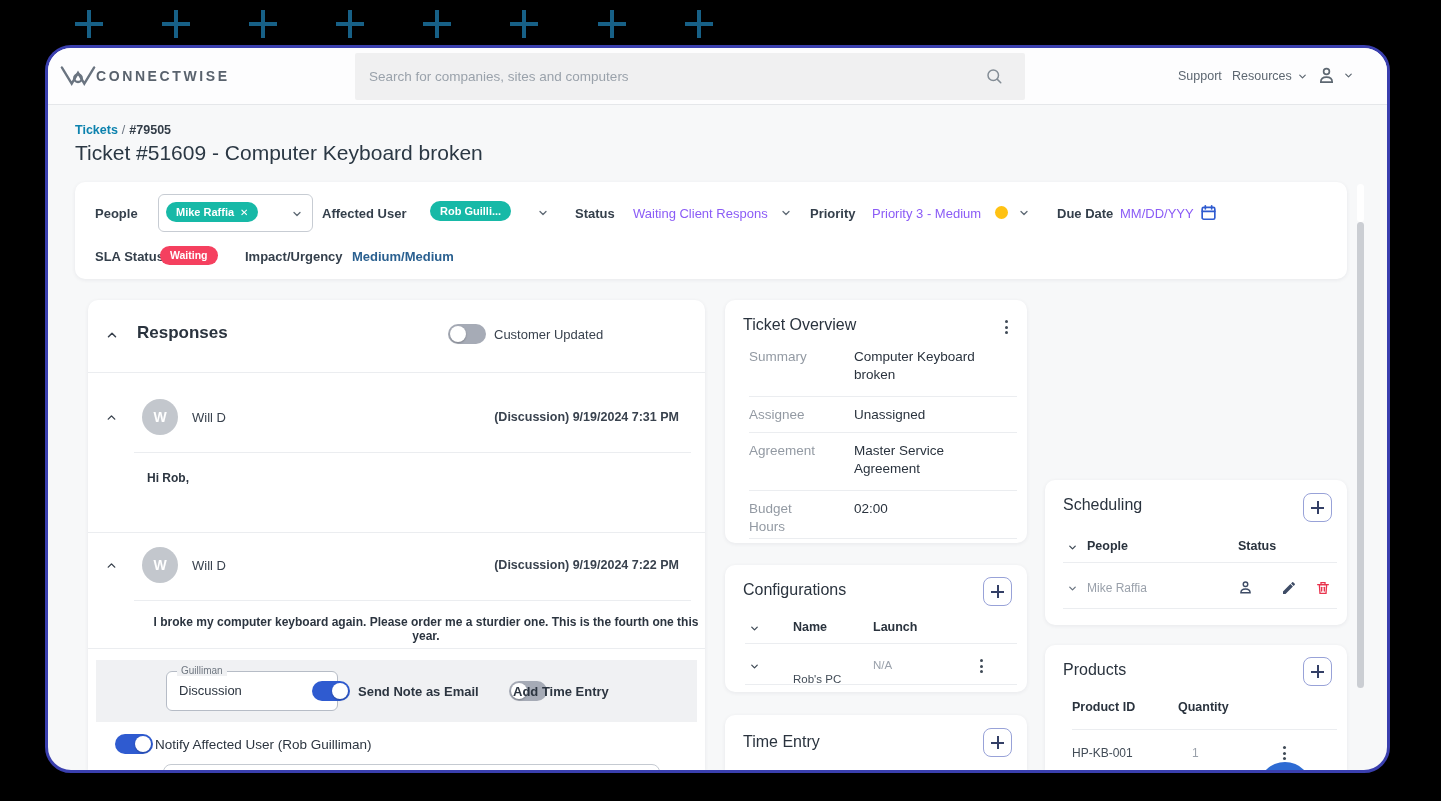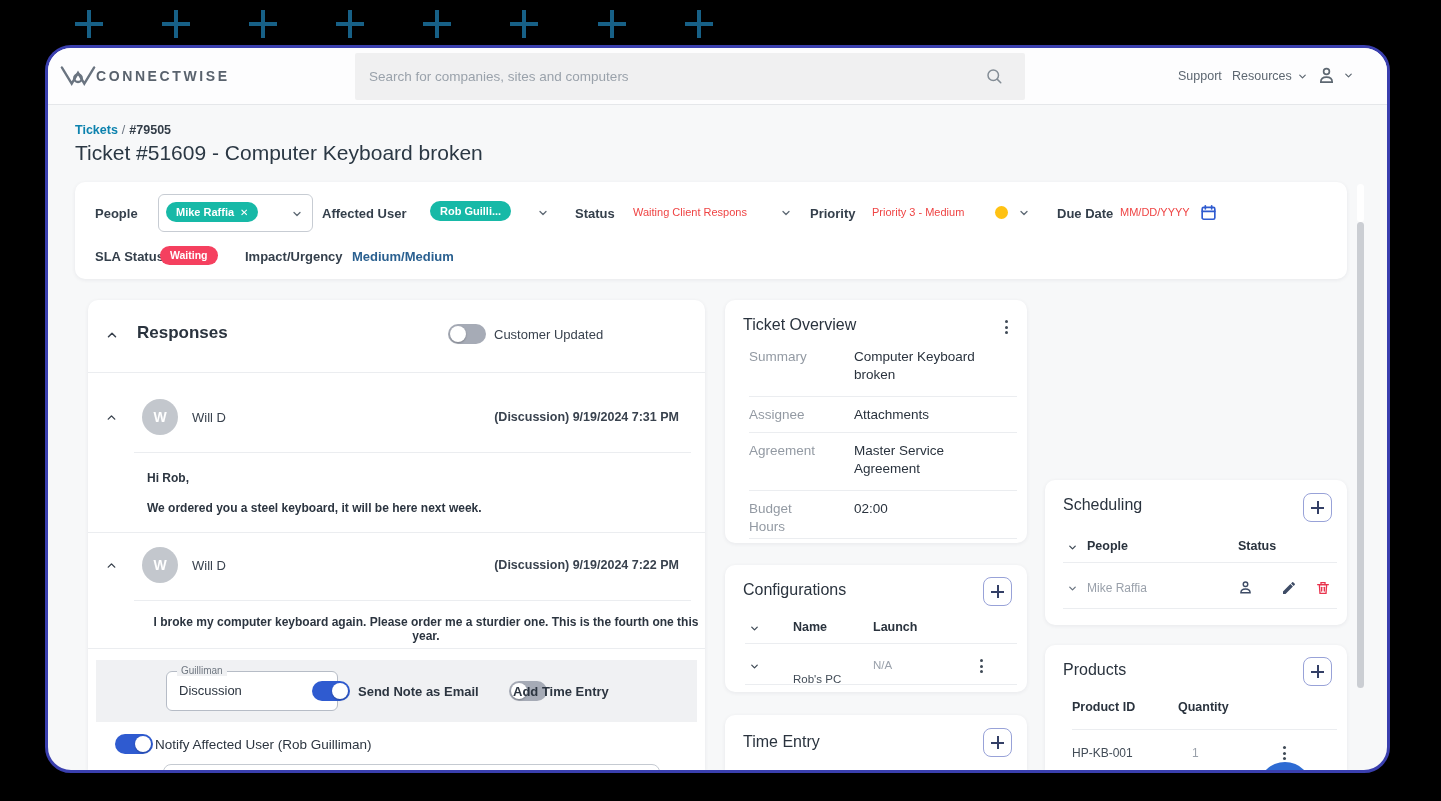--- a/index.html
+++ b/index.html
@@ -36,21 +36,21 @@
   .breadcrumb { font-size:12.5px; }
   .bc-link { color:#0c82ae; font-weight:700; cursor:pointer; }
   .bc-sep { color:#6b7480; font-weight:400; padding:0 4px; }
   .bc-cur { color:#333d48; font-weight:700; }
   .page-title { font-size:21px; font-weight:400; color:#2b3844; }
 
   .card { position:absolute; background:#fff; border-radius:10px; box-shadow:0 1px 4px rgba(25,35,50,.07); }
   .divider { position:absolute; height:1px; background:#ebedf0; }
 
   .lbl { font-size:13px; font-weight:600; color:#343f4b; }
-  .val-gray { font-size:11px; color:#ef4444; white-space:nowrap; }
+  .val-gray { font-size:13px; color:#8b5cf6; white-space:nowrap; }
 
   .chip { display:inline-flex; align-items:center; gap:6px; background:#17b9a7; color:#fff; font-size:11px; font-weight:700; padding:4px 10px; border-radius:11px; white-space:nowrap; }
   .chip .x { font-size:10px; font-weight:700; cursor:pointer; }
   .badge-red { display:inline-block; background:#f5405f; color:#fff; font-size:10.5px; font-weight:700; padding:3px 10px 4px; border-radius:10px; }
 
   .selbox { position:absolute; background:#fff; border:1px solid #c7ccd3; border-radius:6px; }
   .dot { position:absolute; width:13px; height:13px; border-radius:50%; background:#ffc213; }
 
   .toggle { position:relative; display:inline-block; width:38px; height:20px; border-radius:10px; cursor:pointer; flex:none; }
   .toggle.on  { background:#2f5bd0; }
@@ -204,21 +204,20 @@
 
     
     <svg class="abs" style="left:17px; top:111px;" width="13" height="13" viewBox="0 0 24 24" fill="none" stroke="#39424e" stroke-width="2.6" stroke-linecap="round" stroke-linejoin="round">
         <polyline points="6 15 12 9 18 15"></polyline>
       </svg>
     <span class="avatar abs" style="left:54px; top:99px;">W</span>
     <span class="author abs" style="left:104px; top:110px;">Will D</span>
     <span class="meta abs" style="right:26px; top:110px;">(Discussion) 9/19/2024 7:31 PM</span>
     <div class="divider" style="left:46px; right:14px; top:152px;"></div>
     <span class="body-txt abs" style="left:59px; top:171px;">Hi Rob,</span>
-    <span class="body-txt abs" style="left:59px; top:201px;">We ordered you a steel keyboard, it will be here next week.</span>
     <div class="divider" style="left:0; right:0; top:232px;"></div>
 
     
     <svg class="abs" style="left:17px; top:259px;" width="13" height="13" viewBox="0 0 24 24" fill="none" stroke="#39424e" stroke-width="2.6" stroke-linecap="round" stroke-linejoin="round">
         <polyline points="6 15 12 9 18 15"></polyline>
       </svg>
     <span class="avatar abs" style="left:54px; top:247px;">W</span>
     <span class="author abs" style="left:104px; top:258px;">Will D</span>
     <span class="meta abs" style="right:26px; top:258px;">(Discussion) 9/19/2024 7:22 PM</span>
     <div class="divider" style="left:46px; right:14px; top:300px;"></div>
@@ -250,21 +249,21 @@
     <span class="sec-title abs" style="left:18px; top:16px;">Ticket Overview</span>
     <span class="kebab abs" style="left:278px; top:18px;">
         <i></i>
         <i></i>
         <i></i>
       </span>
     <span class="ov-label abs" style="left:24px; top:48px;">Summary</span>
     <span class="ov-value abs" style="left:129px; top:48px; width:160px;">Computer Keyboard broken</span>
     <div class="divider" style="left:24px; right:10px; top:96px;"></div>
     <span class="ov-label abs" style="left:24px; top:106px;">Assignee</span>
-    <span class="ov-value abs" style="left:129px; top:106px; width:160px;">Attachments</span>
+    <span class="ov-value abs" style="left:129px; top:106px; width:160px;">Unassigned</span>
     <div class="divider" style="left:24px; right:10px; top:132px;"></div>
     <span class="ov-label abs" style="left:24px; top:142px;">Agreement</span>
     <span class="ov-value abs" style="left:129px; top:142px; width:150px;">Master Service Agreement</span>
     <div class="divider" style="left:24px; right:10px; top:190px;"></div>
     <span class="ov-label abs" style="left:24px; top:200px; width:70px;">Budget Hours</span>
     <span class="ov-value abs" style="left:129px; top:200px;">02:00</span>
     <div class="divider" style="left:24px; right:10px; top:238px;"></div>
   </div>
 
   <div class="card" style="left:677px; top:517px; width:302px; height:127px;">

